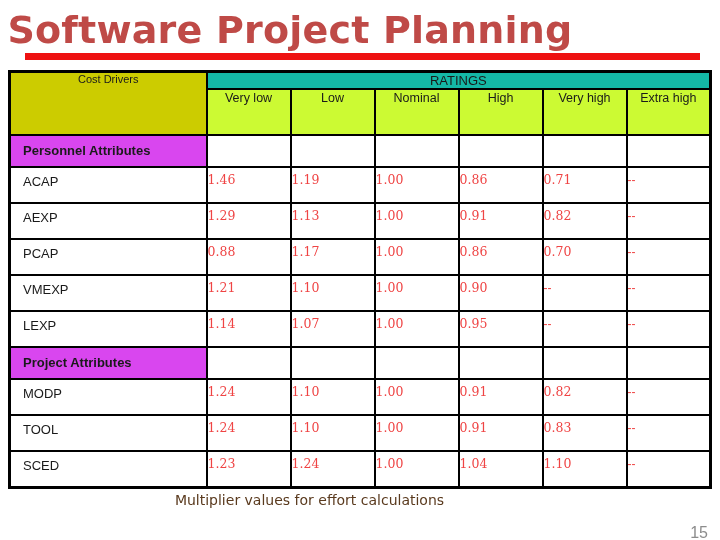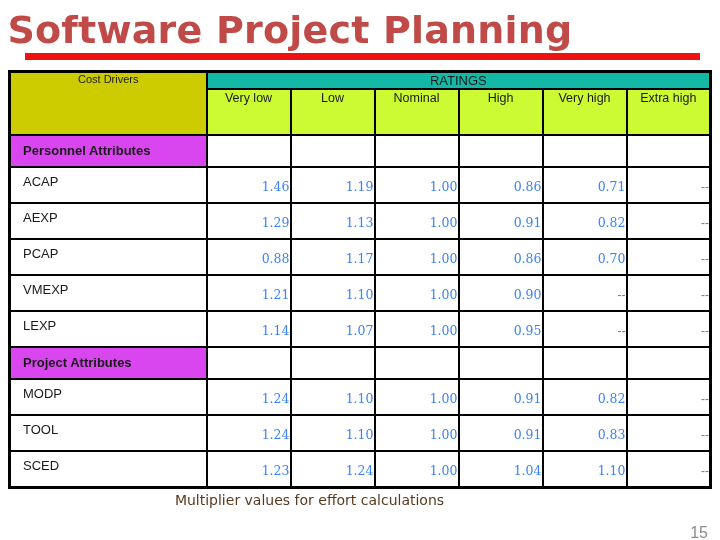--- a/index.html
+++ b/index.html
@@ -103,25 +103,25 @@
   .data-row td.row-label {
     font-size: 13px;
     color: #1a1a1a;
     padding: 6px 16px 10px 12px;
     background: #ffffff;
     height: 18px;
   }
   .data-row td.row-value {
     font-family: "DejaVu Serif", serif;
     font-size: 12.5px;
-    color: #3b82f6;
-    text-align: right;
+    color: #ef4444;
+    text-align: left;
     background: #ffffff;
     vertical-align: bottom;
-    padding-bottom: 8px;
+    padding-bottom: 15px;
     height: 18px;
   }
   .data-row td.row-value.dash {
     font-family: "Liberation Sans", sans-serif;
     font-size: 12px;
   }
 
   
   .caption {
     position: absolute;

